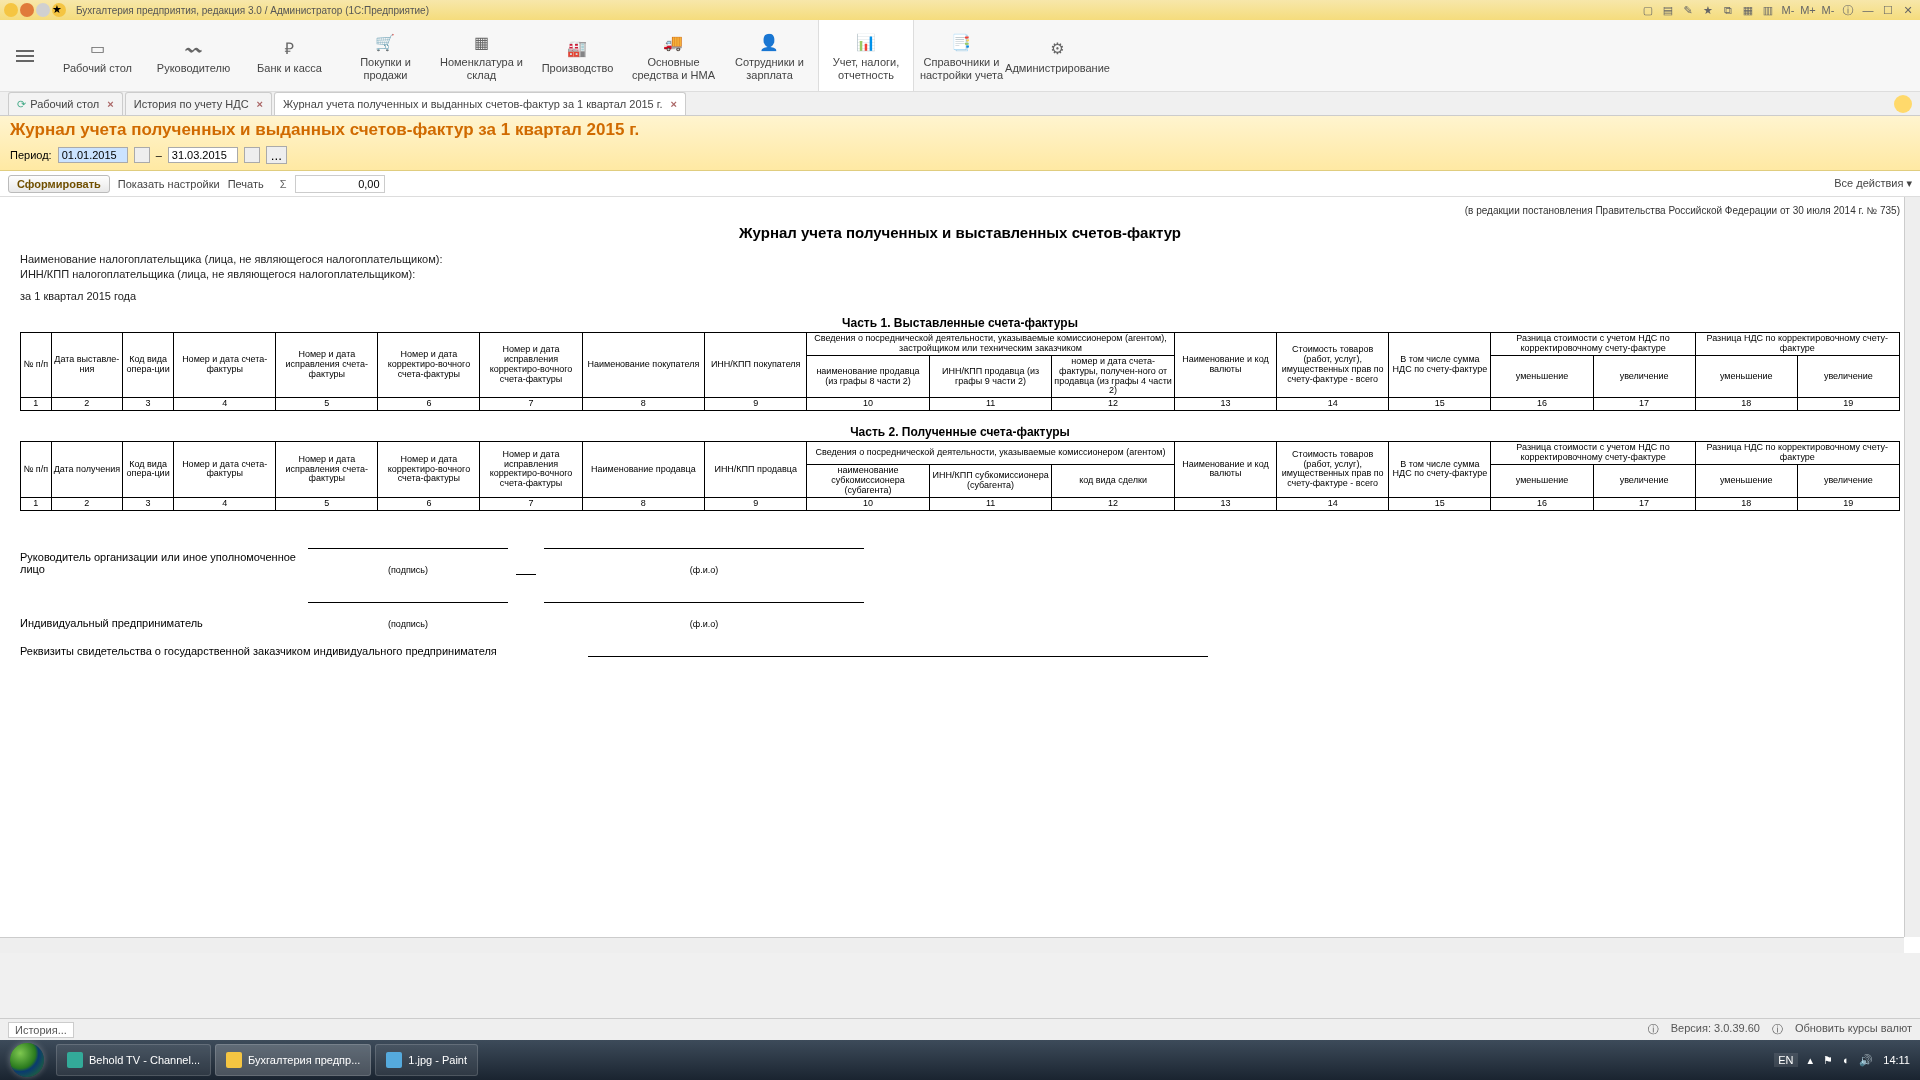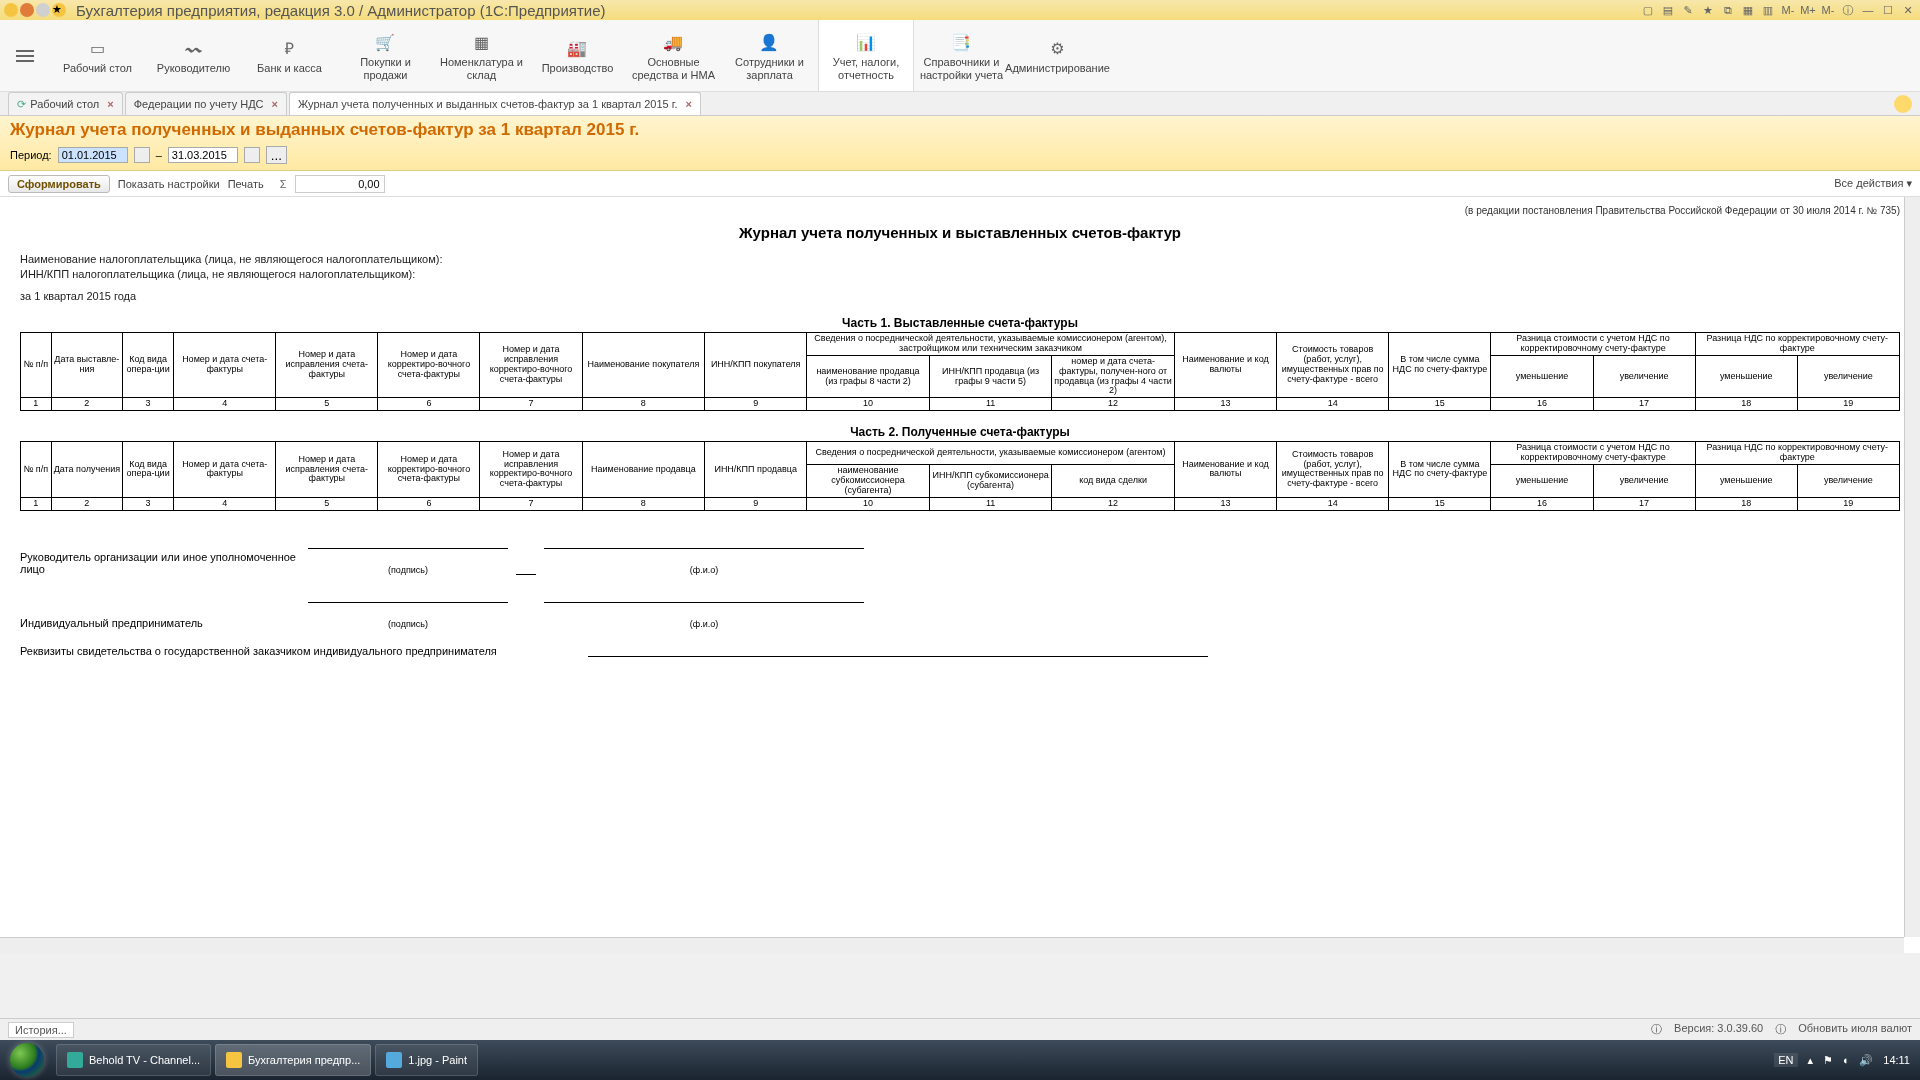--- a/index.html
+++ b/index.html
@@ -1,21 +1,21 @@
 <!DOCTYPE html>
 <html><head>
 <meta charset="utf-8">
 <style>
 * { margin:0; padding:0; box-sizing:border-box; font-family:Arial,sans-serif; }
 body { width:1920px; height:1080px; overflow:hidden; background:#f0f0f0; font-size:11px; }
 
 
 .titlebar { height:20px; background:linear-gradient(#f7e7aa,#f5dc7c); display:flex; align-items:center; padding:0 4px; }
 .titlebar .sys-btn { width:14px; height:14px; border-radius:50%; margin-right:2px; }
-.titlebar .title-text { margin-left:8px; color:#555; font-size:15px; }
+.titlebar .title-text { margin-left:8px; color:#555; font-size:10px; }
 .titlebar .right { margin-left:auto; display:flex; gap:4px; align-items:center; }
 .titlebar .right span { width:16px; height:16px; display:inline-flex; align-items:center; justify-content:center; color:#666; font-size:11px; }
 
 
 .nav { height:72px; background:#f7f7f7; border-bottom:1px solid #ddd; display:flex; }
 .nav .burger { width:50px; display:flex; align-items:center; justify-content:center; }
 .nav .burger-lines { width:18px; height:12px; border-top:2px solid #666; border-bottom:2px solid #666; position:relative; }
 .nav .burger-lines::after { content:""; position:absolute; top:3px; left:0; right:0; height:2px; background:#666; }
 .nav .item { width:96px; display:flex; flex-direction:column; align-items:center; justify-content:center; border-right:1px solid transparent; padding:4px 2px; cursor:pointer; }
 .nav .item.active { background:#fff; border-left:1px solid #ddd; border-right:1px solid #ddd; }
@@ -165,21 +165,21 @@
 </div>
 
 <div class="tabs">
   <div id="tab-items" style="display:flex">
       <div class="tab">
         <span style="color:#4a8;margin-right:4px">⟳</span>
         <span>Рабочий стол</span>
         <span class="close">×</span>
       </div>
       <div class="tab">
-        <span>Федерации по учету НДС</span>
+        <span>История по учету НДС</span>
         <span class="close">×</span>
       </div>
       <div class="tab active">
         <span>Журнал учета полученных и выданных счетов-фактур за 1 квартал 2015 г.</span>
         <span class="close">×</span>
       </div>
     </div>
   <div class="spacer"></div>
   <div class="round"></div>
 </div>
@@ -252,21 +252,21 @@
             <th rowspan="2">ИНН/КПП покупателя</th>
             <th rowspan="1" colspan="3">Сведения о посреднической деятельности, указываемые комиссионером (агентом), застройщиком или техническим заказчиком</th>
             <th rowspan="2">Наименование и код валюты</th>
             <th rowspan="2">Стоимость товаров (работ, услуг), имущественных прав по счету-фактуре - всего</th>
             <th rowspan="2">В том числе сумма НДС по счету-фактуре</th>
             <th rowspan="1" colspan="2">Разница стоимости с учетом НДС по корректировочному счету-фактуре</th>
             <th rowspan="1" colspan="2">Разница НДС по корректировочному счету-фактуре</th>
           </tr>
       <tr id="p1r2">
             <th>наименование продавца (из графы 8 части 2)</th>
-            <th>ИНН/КПП продавца (из графы 9 части 5)</th>
+            <th>ИНН/КПП продавца (из графы 9 части 2)</th>
             <th>номер и дата счета-фактуры, получен-ного от продавца (из графы 4 части 2)</th>
             <th>уменьшение</th>
             <th>увеличение</th>
             <th>уменьшение</th>
             <th>увеличение</th>
           </tr>
       <tr id="p1nums">
             <td>1</td>
             <td>2</td>
             <td>3</td>
@@ -396,21 +396,21 @@
     </div>
   </div>
 </div>
 
 <div class="appstatus">
   <span class="hist">История...</span>
   <div class="right">
     <span>ⓘ</span>
     <span>Версия: 3.0.39.60</span>
     <span>ⓘ</span>
-    <span>Обновить июля валют</span>
+    <span>Обновить курсы валют</span>
   </div>
 </div>
 
 <div class="taskbar">
   <div class="start">
       <div class="start-orb"></div>
     </div>
   <div class="task">
       <span class="tic" style="background:#3a9"></span>
       <span>Behold TV - Channel...</span>

